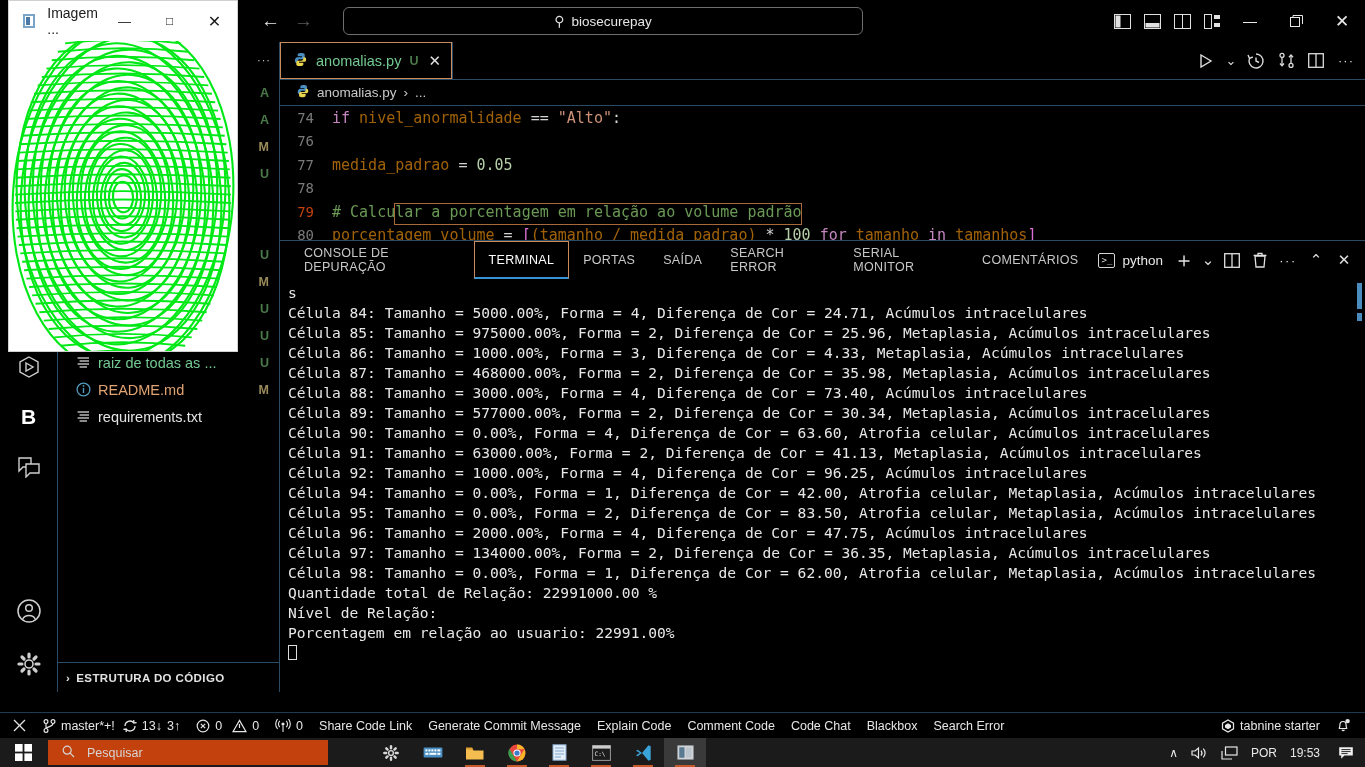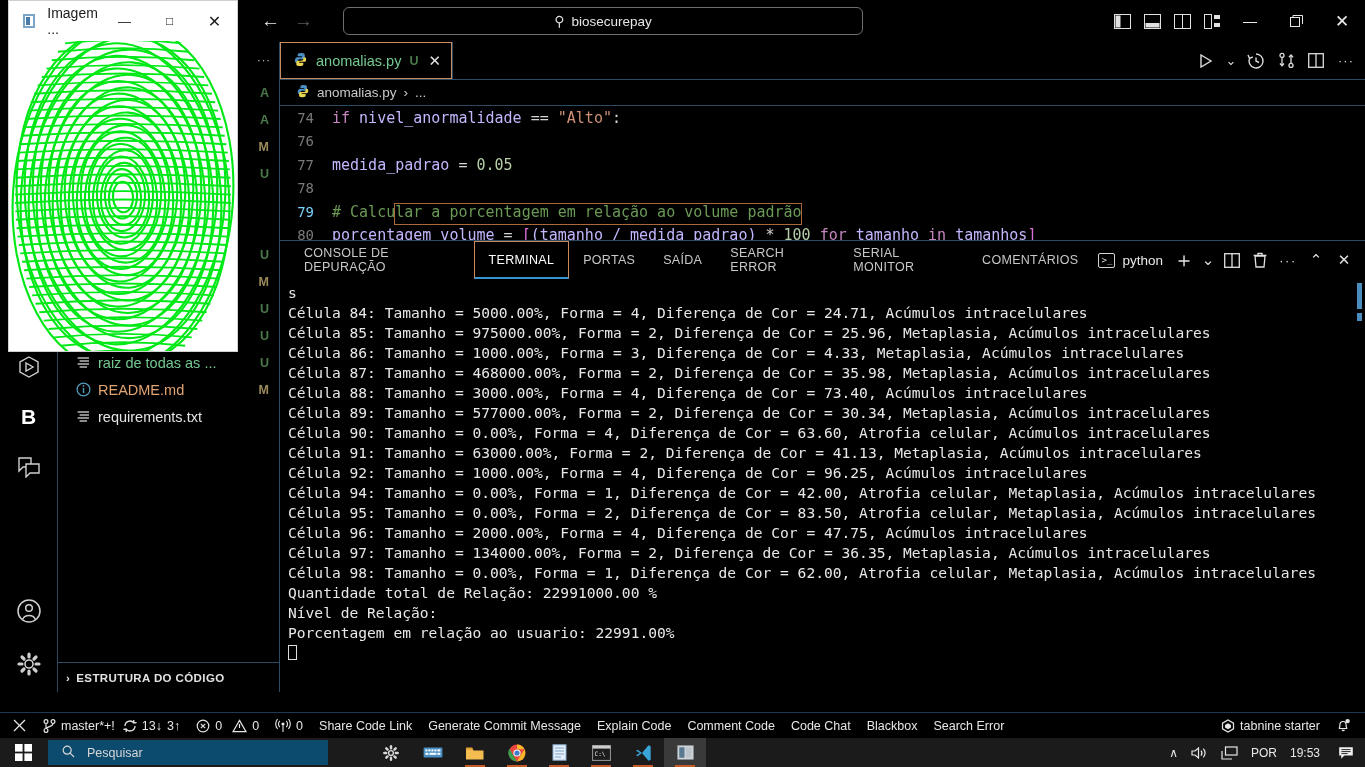--- a/index.html
+++ b/index.html
@@ -74,26 +74,26 @@
   .ta { width:26px; height:30px; display:flex; align-items:center; justify-content:center; }
 
   #breadcrumb { height:26px; flex:0 0 26px; display:flex; align-items:center; gap:7px;
                 padding-left:16px; font-size:13.5px; color:#c9c9c9; border-bottom:1px solid #2b4a63;}
 
   #codearea { flex:1 1 auto; position:relative; overflow:hidden; background:#000;
               font-family:"DejaVu Sans Mono", monospace; font-size:15px; min-height:0; }
   .cline { height:23.5px; display:flex; align-items:center; white-space:pre; }
   .cline .ln { width:52px; flex:0 0 52px; text-align:right; padding-right:18px;
                color:#7a7a7a; font-size:14px; }
-  .cline.cur .ln { color:#7dd3fc; }
+  .cline.cur .ln { color:#c2410c; }
   .cline .code { position:relative; }
   .hl-box { position:absolute; left:62px; right:0; height:22px; border:1px solid #a86a3a; }
   .cursor-bar { display:inline-block; width:1px; height:17px; background:#ddd;
                 vertical-align:-3px; margin-right:-1px; }
-  .k-kw { color:#c586c0; } .k-var { color:#c4b5fd;text-align:center; } .k-str { color:#ce9178; }
+  .k-kw { color:#c586c0; } .k-var { color:#a16207;text-align:center; } .k-str { color:#ce9178; }
   .k-num { color:#b5cea8; } .k-cmt { color:#6a9955; } .k-op { color:#d4d4d4; } .k-br { color:#da70d6; } .k-plain { color:#d4d4d4; }
 
   
   #panel { flex:0 0 452px; height:452px; display:flex; flex-direction:column;
            border-top:1px solid #2b4a63; background:#000; min-height:0; }
   #paneltabs { height:38px; flex:0 0 38px; display:flex; align-items:stretch; padding-left:10px; }
   .ptab { display:flex; align-items:center; padding:0 14px; font-size:12.5px;
           letter-spacing:.3px; color:#c8c8c8; }
   .ptab.active { border:1px solid #c98a5c; border-bottom:2px solid #3794d2;
                  color:#ffffff; }
@@ -119,21 +119,21 @@
   #statusbar { height:26px; flex:0 0 26px; background:#000; border-top:1px solid #1d3a52;
                display:flex; align-items:center; font-size:12.5px; color:#e6e6e6;margin-top:20px; }
   .sb { display:flex; align-items:center; gap:5px; padding:0 8px; height:26px; }
   .sb.first { padding-left:12px; }
   #statusbar .right { margin-left:auto; display:flex; align-items:center; }
 
   
   #taskbar { position:absolute; left:0; top:738px; width:1365px; height:29px;
              background:#1b1b1b; display:flex; align-items:center; }
   #startbtn { width:46px; height:29px; display:flex; align-items:center; justify-content:center; }
-  #tb-search { width:280px; height:25px; margin-left:2px; background:#0c4a6e;
+  #tb-search { width:280px; height:25px; margin-left:2px; background:#c2410c;
                display:flex; align-items:center; gap:12px; padding-left:14px; }
   #tb-search .ph { font-size:12.5px; color:#d6d6d6; }
   #tb-icons { display:flex; align-items:center; margin-left:42px; }
   .tbi { width:42px; height:29px; display:flex; align-items:center; justify-content:center;
          position:relative; }
   .tbi.active { background:#3a3a3a; }
   .tbi .under { position:absolute; bottom:0; left:11px; width:20px; height:2px; background:#c85a2a; }
   #tray { margin-left:auto; display:flex; align-items:center; gap:3px; padding-right:6px;
           font-size:12px; color:#e8e8e8; }
   #tray .tr { padding:0 5px; display:flex; align-items:center; }

